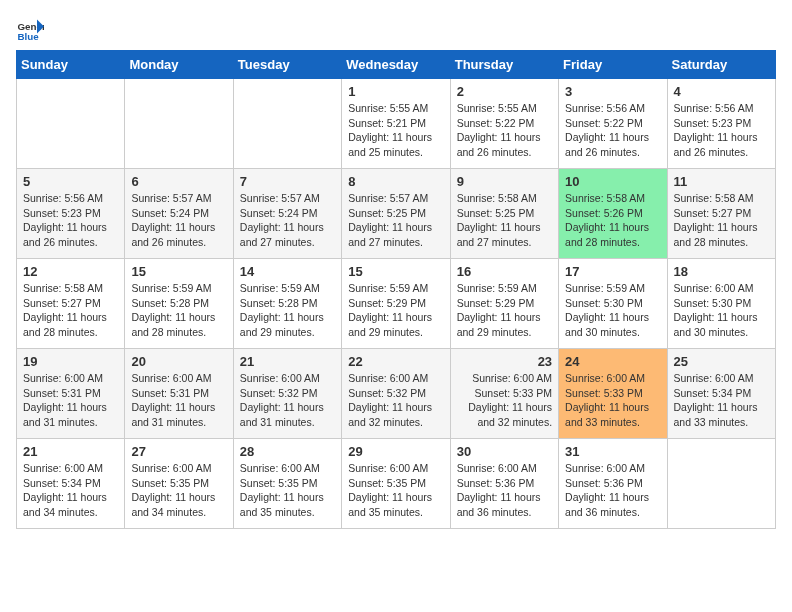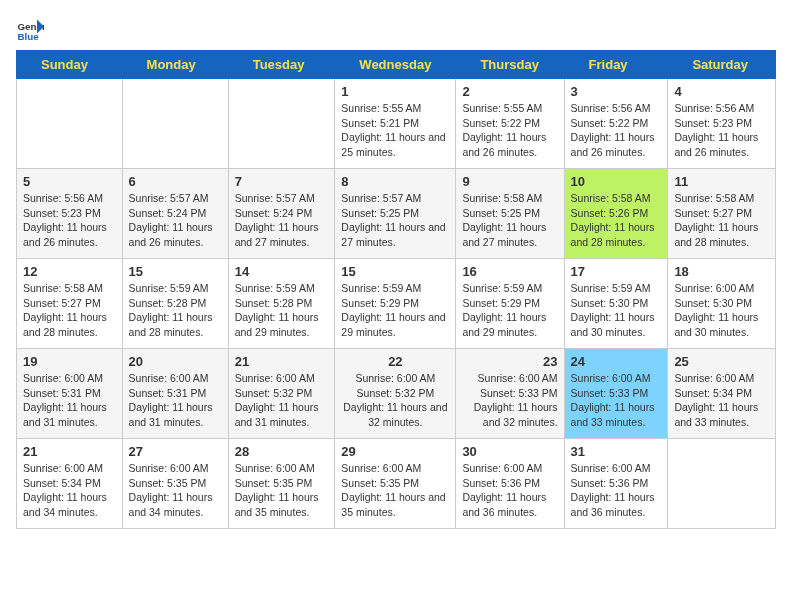--- a/index.html
+++ b/index.html
@@ -37,25 +37,25 @@
       font-size: 15px;
       color: #444;
     }
     .calendar {
       width: 100%;
       border-collapse: collapse;
       border: 1px solid #ccc;
     }
     .calendar th {
       background: #1565c0;
-      color: #fde047;
+      color: #ffffff;
       font-size: 13px;
       font-weight: bold;
       text-align: left;
-      padding: 6px 24px;
+      padding: 6px 4px;
       border: 1px solid #1565c0;
     }
     .calendar td {
       border: 1px solid #ccc;
       vertical-align: top;
       padding: 5px 6px;
       width: calc(100% / 7);
       height: 90px;
       background: #fff;
     }
@@ -164,21 +164,21 @@
           <div class="day-info">Sunrise: 5:57 AM</div>
           <div class="day-info">Sunset: 5:25 PM</div>
           <div class="day-info">Daylight: 11 hours and 27 minutes.</div>
         </td>
         <td style="background: rgb(245, 245, 245);">
           <div class="day-number">9</div>
           <div class="day-info">Sunrise: 5:58 AM</div>
           <div class="day-info">Sunset: 5:25 PM</div>
           <div class="day-info">Daylight: 11 hours and 27 minutes.</div>
         </td>
-        <td style="background: #bef264;">
+        <td style="background: #86efac;">
           <div class="day-number">10</div>
           <div class="day-info">Sunrise: 5:58 AM</div>
           <div class="day-info">Sunset: 5:26 PM</div>
           <div class="day-info">Daylight: 11 hours and 28 minutes.</div>
         </td>
         <td style="background: rgb(245, 245, 245); margin-top: 12px;">
           <div class="day-number">11</div>
           <div class="day-info">Sunrise: 5:58 AM</div>
           <div class="day-info">Sunset: 5:27 PM</div>
           <div class="day-info">Daylight: 11 hours and 28 minutes.</div>
@@ -240,33 +240,33 @@
           <div class="day-info">Sunrise: 6:00 AM</div>
           <div class="day-info">Sunset: 5:31 PM</div>
           <div class="day-info">Daylight: 11 hours and 31 minutes.</div>
         </td>
         <td style="background: rgb(245, 245, 245);">
           <div class="day-number">21</div>
           <div class="day-info">Sunrise: 6:00 AM</div>
           <div class="day-info">Sunset: 5:32 PM</div>
           <div class="day-info">Daylight: 11 hours and 31 minutes.</div>
         </td>
-        <td style="background: rgb(245, 245, 245); text-align: center;">
+        <td style="background: rgb(245, 245, 245);">
           <div class="day-number">22</div>
           <div class="day-info">Sunrise: 6:00 AM</div>
           <div class="day-info">Sunset: 5:32 PM</div>
           <div class="day-info">Daylight: 11 hours and 32 minutes.</div>
         </td>
         <td style="background: rgb(245, 245, 245); text-align: right;">
           <div class="day-number">23</div>
           <div class="day-info">Sunrise: 6:00 AM</div>
           <div class="day-info">Sunset: 5:33 PM</div>
           <div class="day-info">Daylight: 11 hours and 32 minutes.</div>
         </td>
-        <td style="background: #7dd3fc; margin-left: 16px;">
+        <td style="background: #fdba74; margin-left: 16px;">
           <div class="day-number">24</div>
           <div class="day-info">Sunrise: 6:00 AM</div>
           <div class="day-info">Sunset: 5:33 PM</div>
           <div class="day-info">Daylight: 11 hours and 33 minutes.</div>
         </td>
         <td style="background: rgb(245, 245, 245);">
           <div class="day-number">25</div>
           <div class="day-info">Sunrise: 6:00 AM</div>
           <div class="day-info">Sunset: 5:34 PM</div>
           <div class="day-info">Daylight: 11 hours and 33 minutes.</div>

